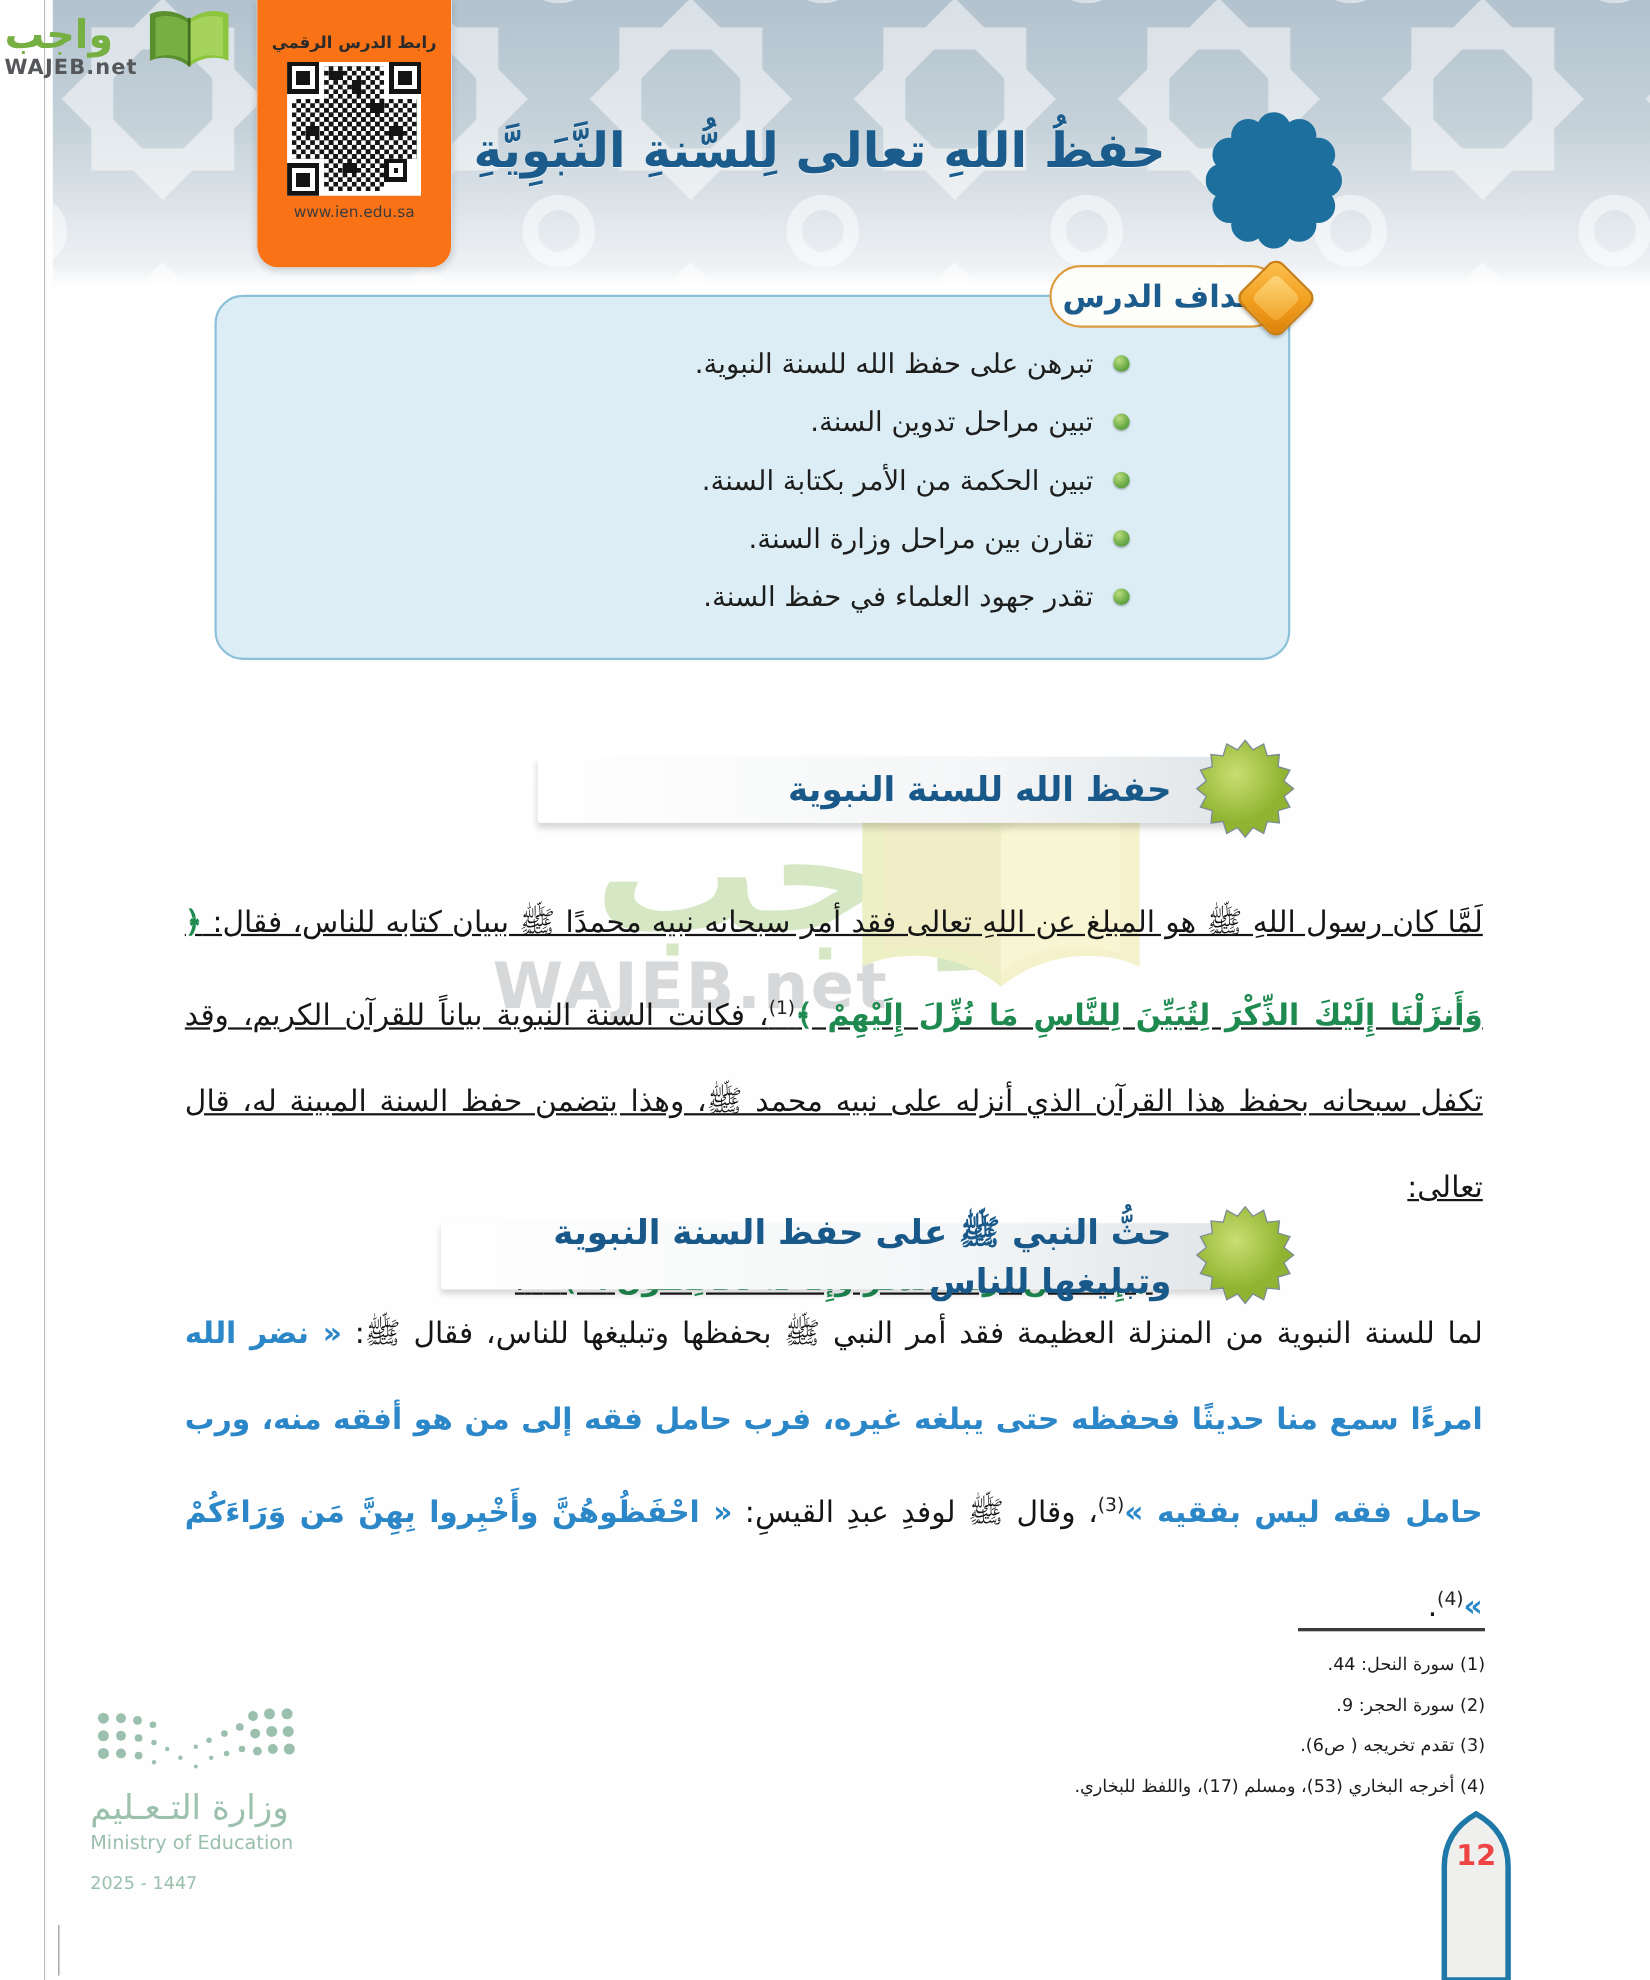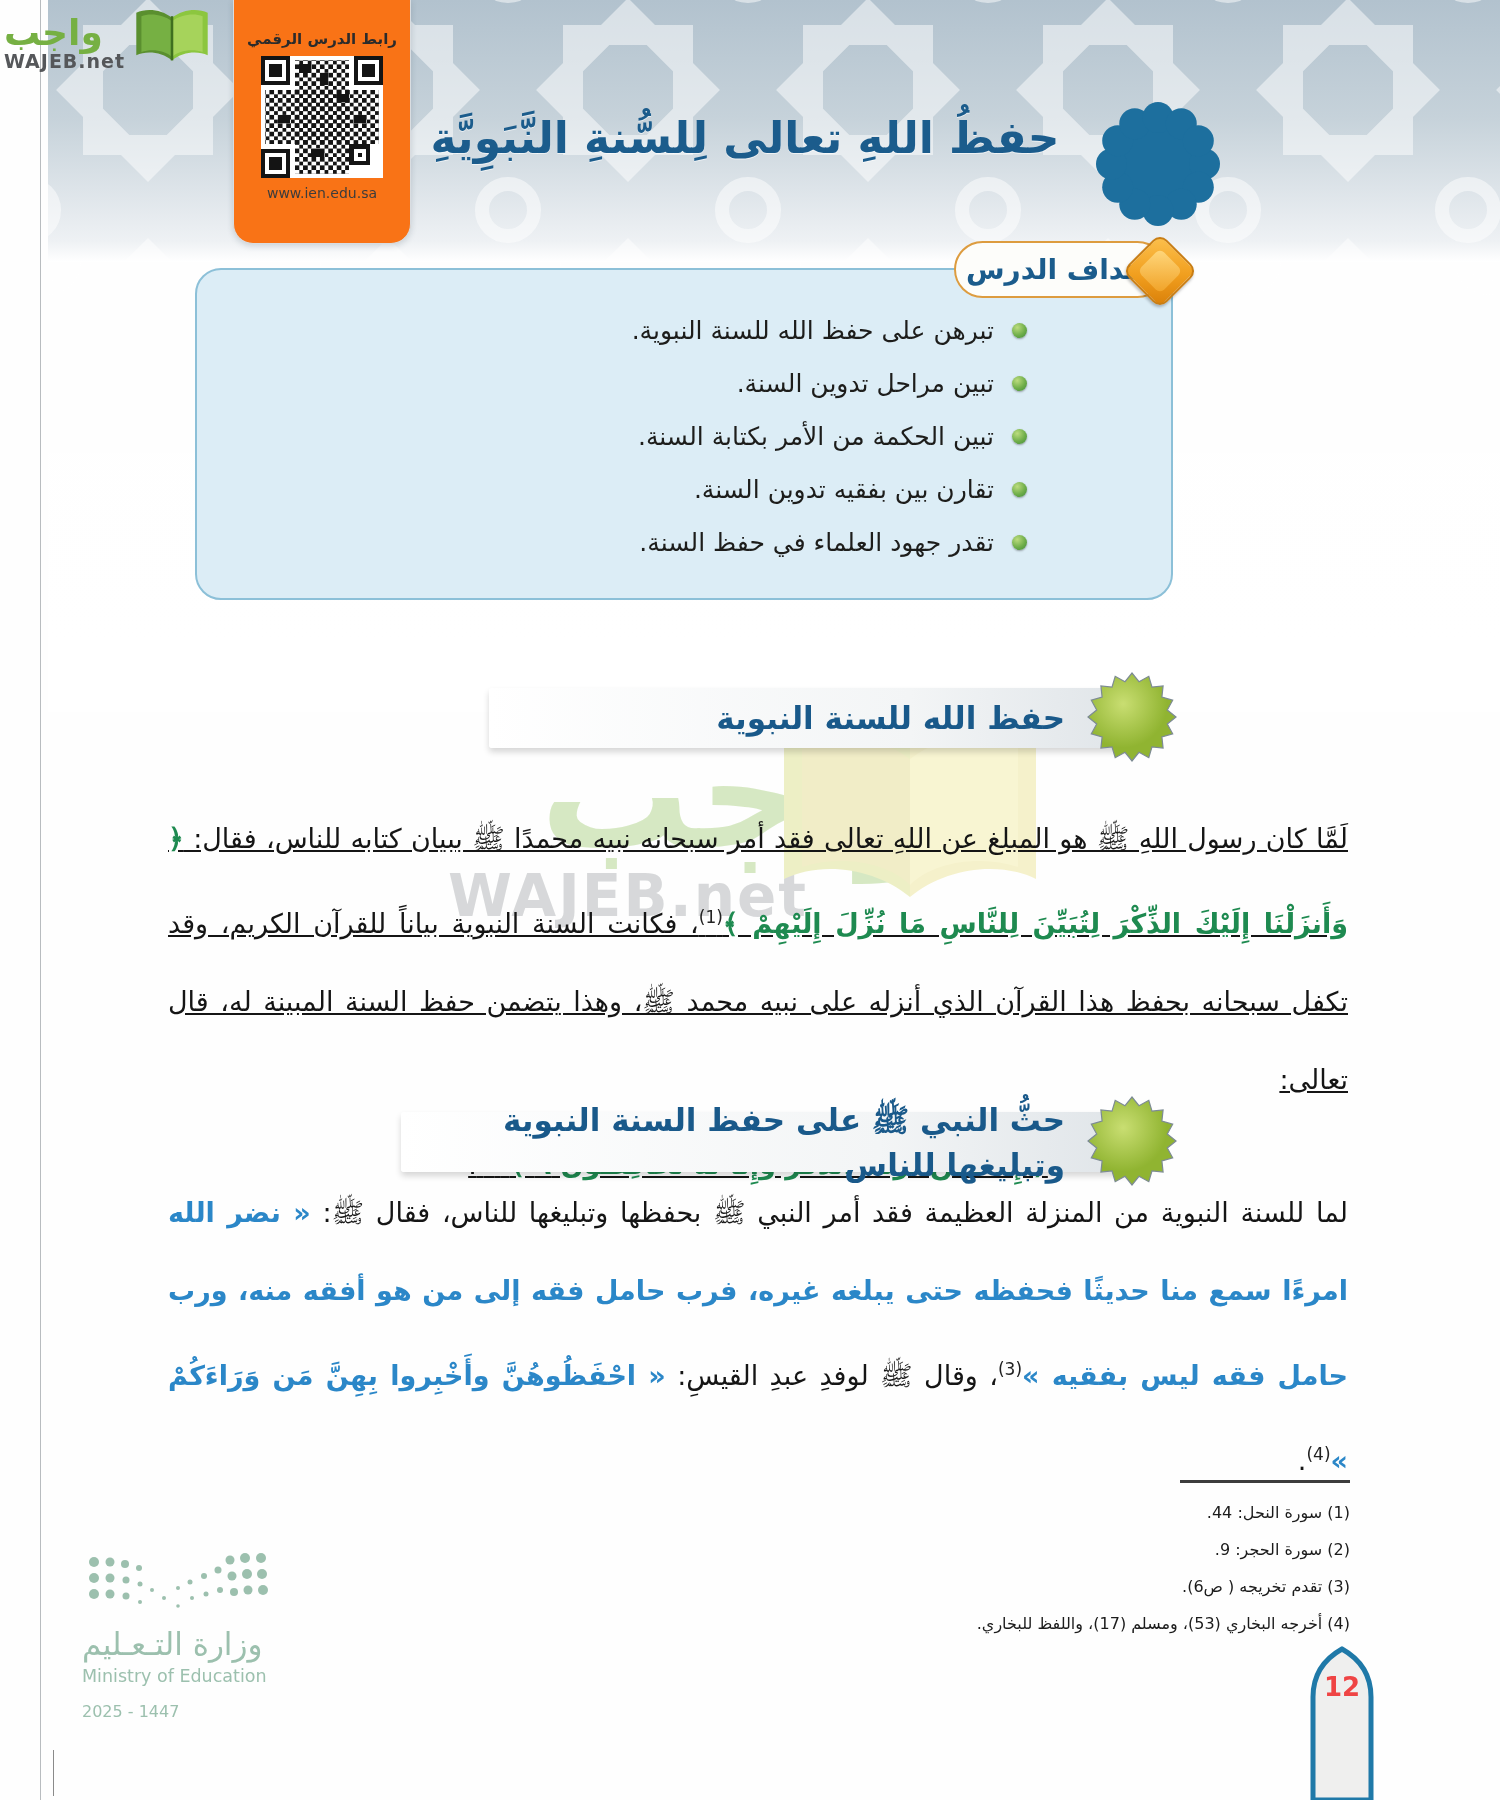--- a/index.html
+++ b/index.html
@@ -216,21 +216,21 @@
       <li class="obj-item">
         <span class="obj-bullet"></span>
         <span>تبين مراحل تدوين السنة.</span>
       </li>
       <li class="obj-item">
         <span class="obj-bullet"></span>
         <span>تبين الحكمة من الأمر بكتابة السنة.</span>
       </li>
       <li class="obj-item">
         <span class="obj-bullet"></span>
-        <span>تقارن بين بفقيه تدوين السنة.</span>
+        <span>تقارن بين مراحل وزارة السنة.</span>
       </li>
       <li class="obj-item">
         <span class="obj-bullet"></span>
         <span>تقدر جهود العلماء في حفظ السنة.</span>
       </li>
     </ul>
   </div>
 
   <div class="sec-bar sec1">
     <span>حفظ الله للسنة النبوية</span>

